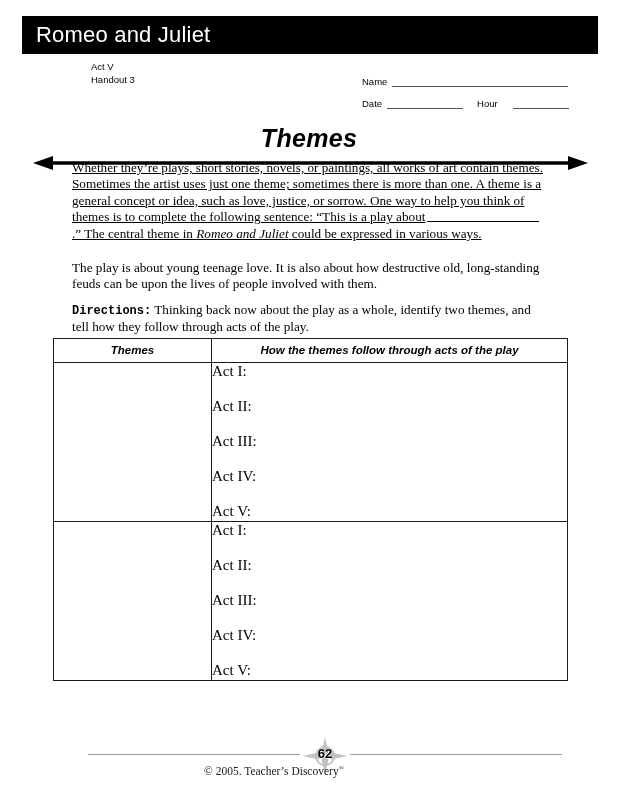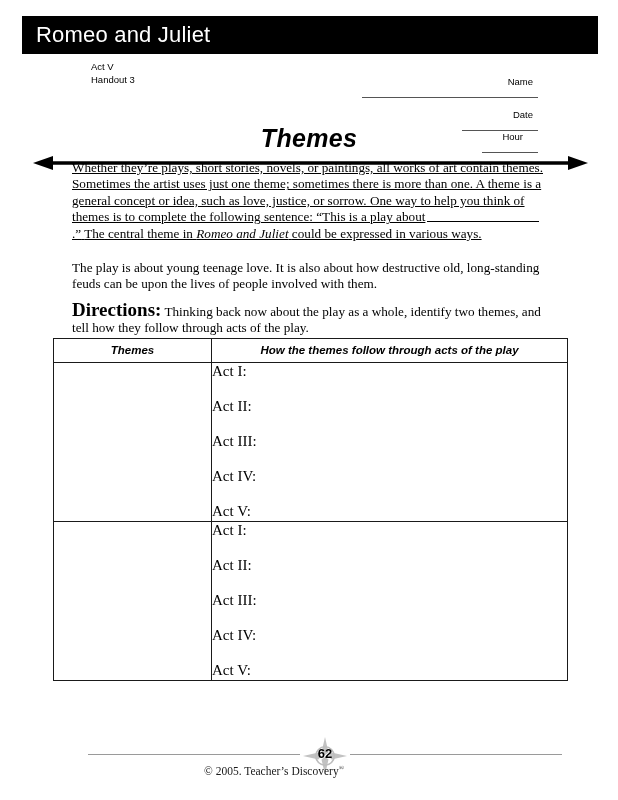--- a/index.html
+++ b/index.html
@@ -55,21 +55,20 @@
     top: 76px;
     font-family: "Liberation Sans", sans-serif;
     font-size: 9.5px;
     color: #000;
   }
   .field-row {
     display: flex;
     align-items: flex-end;
     margin-bottom: 11px;
     white-space: nowrap;
-    flex-direction: column;
   }
   .field-label {
     margin-right: 5px;
     line-height: 11px;
   }
   .rule {
     border-bottom: 1px solid #555;
     height: 10px;
   }
   .rule-name  { width: 176px; }
@@ -116,23 +115,23 @@
 
   .blank-inline {
     display: inline-block;
     width: 112px;
     border-bottom: 1px solid #000;
     height: 12px;
     margin: 0 2px -1px 2px;
   }
   .work-title { font-style: italic; }
   .directions-label {
-    font-family: Liberation Serif, serif;
+    font-family: Liberation Mono, monospace;
     font-weight: bold;
-    font-size: 19px;
+    font-size: 12px;
     margin-top: 16px;
   }
 
   
   .themes-table {
     position: absolute;
     left: 53px;
     top: 338px;
     width: 512px;
     border-collapse: collapse;

